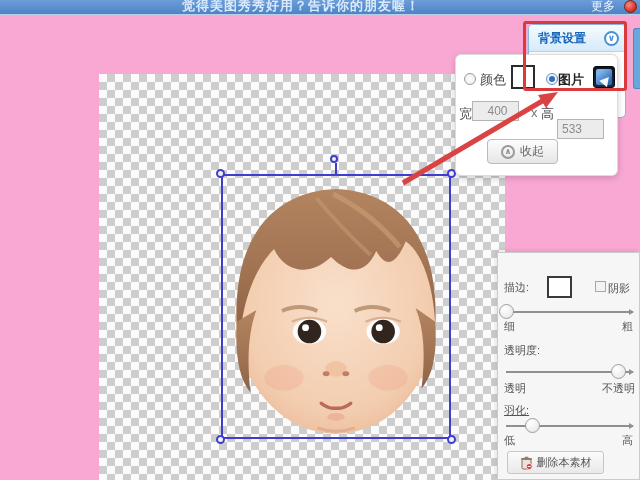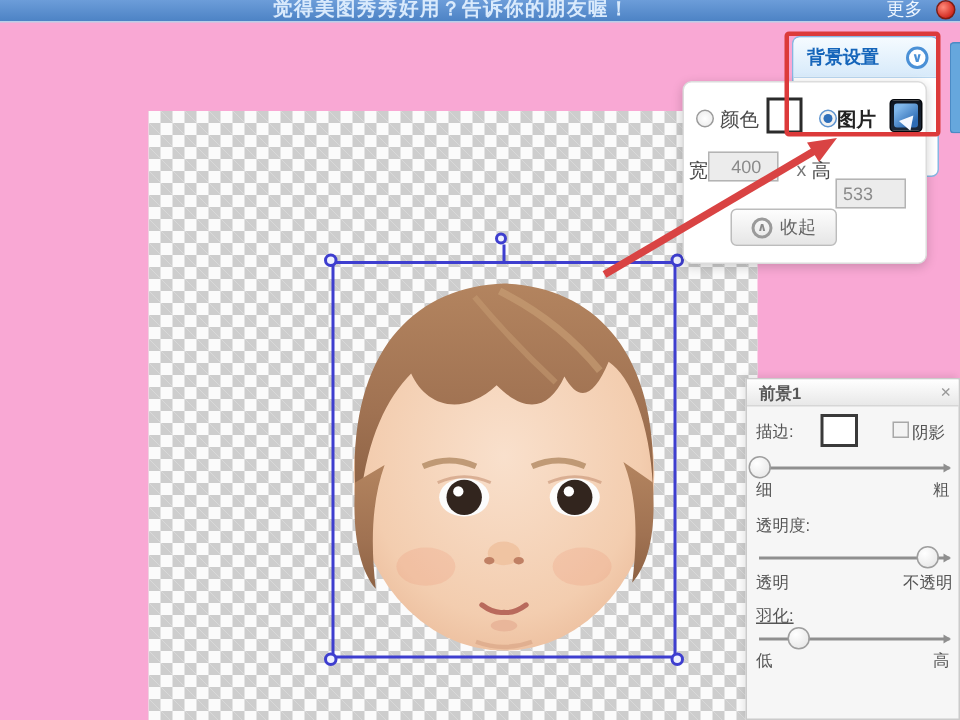--- a/index.html
+++ b/index.html
@@ -182,24 +182,20 @@
     </div>
   </div>
 
   <div class="red-rect"></div>
   <svg class="arrow-svg">
     <line x1="403" y1="183" x2="544" y2="100" stroke="#d94343" stroke-width="5"></line>
     <polygon points="558,92 546,108 538,95" fill="#d94343"></polygon>
   </svg>
 
   <div class="fg-panel">
-    <div class="fg-titlebar">
-      <span class="fg-title">前景1</span>
-      <span class="fg-close">×</span>
-    </div>
 
     <div class="fg-lbl" style="left:6px;top:27px;">描边:</div>
     <div class="swatch" style="left:49px;top:23px;width:25px;height:22px;border-color:#3a3a3a;"></div>
     <div class="checkbox" style="left:97px;top:28px;"></div>
     <div class="fg-lbl" style="left:110px;top:28px;">阴影</div>
 
     <div class="track" style="top:58px;">
       <div class="knob" style="left: calc(1% - 8px);"></div>
     </div>
     <div class="fg-lbl" style="left:6px;top:66px;">细</div>
@@ -212,15 +208,25 @@
     <div class="fg-lbl" style="left:6px;top:128px;">透明</div>
     <div class="fg-lbl" style="right:4px;top:128px;">不透明</div>
 
     <div class="fg-lbl" style="left:6px;top:150px;text-decoration:underline;">羽化:</div>
     <div class="track" style="top:172px;">
       <div class="knob" style="left: calc(21% - 8px);"></div>
     </div>
     <div class="fg-lbl" style="left:6px;top:180px;">低</div>
     <div class="fg-lbl" style="right:6px;top:180px;">高</div>
 
+    <div class="del-btn">
+      <svg width="13" height="14" viewBox="0 0 13 14">
+        <rect x="2" y="3.5" width="9" height="9.5" rx="1.2" fill="#e8e3e0" stroke="#8a6a60" stroke-width="1"></rect>
+        <rect x="1" y="2" width="11" height="2" rx="0.8" fill="#9a7a70"></rect>
+        <rect x="4.5" y="0.8" width="4" height="1.6" rx="0.6" fill="#9a7a70"></rect>
+        <circle cx="9.2" cy="10.5" r="3" fill="#d63a3a" stroke="#fff" stroke-width="0.8"></circle>
+        <rect x="7.6" y="10" width="3.2" height="1" fill="#fff"></rect>
+      </svg>
+      <span>删除本素材</span>
+    </div>
   </div>
 
 </div>
 
 </body></html>

